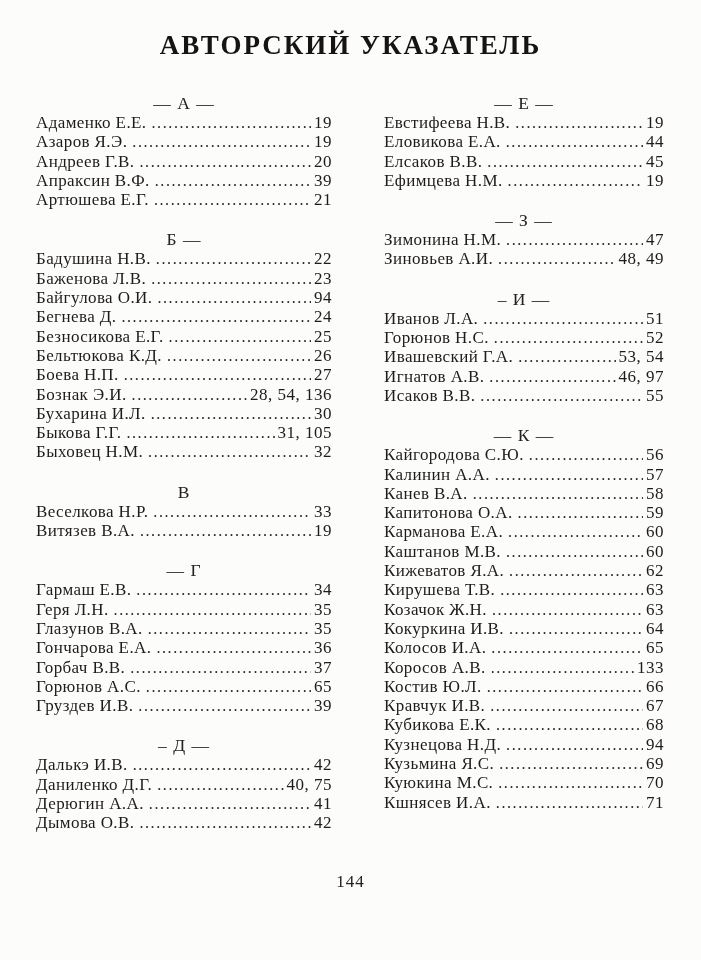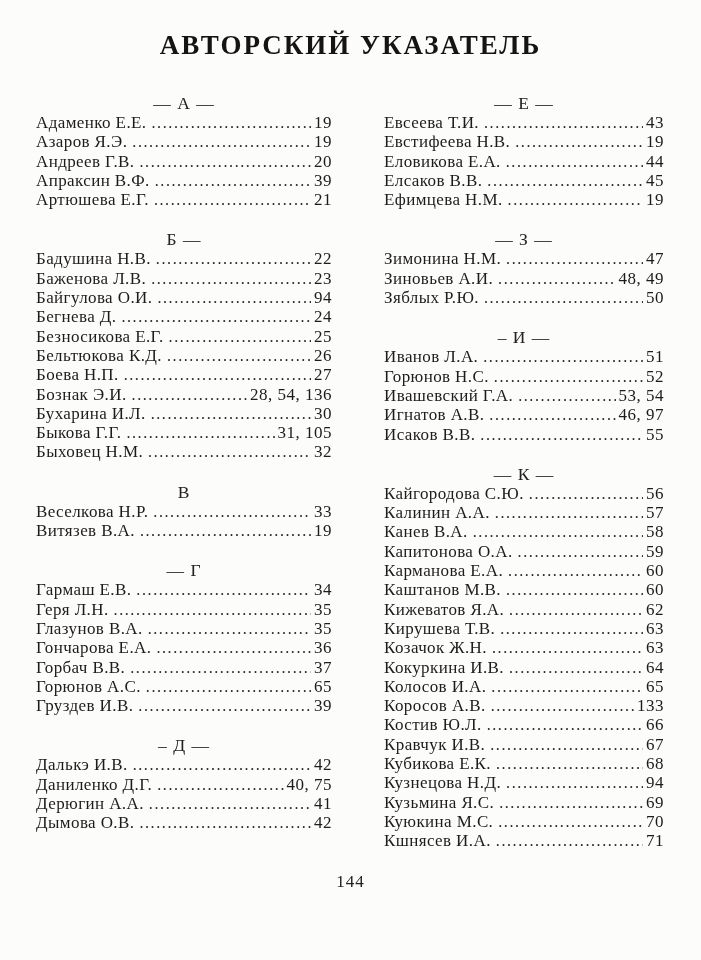--- a/index.html
+++ b/index.html
@@ -248,25 +248,20 @@
             <span class="name">Дымова О.В.</span>
             <span class="leader"></span>
             <span class="pages">42</span>
           </div>
         </div>
       </div>
     <div class="column right">
         <div class="section">
           <div class="section-header">— Е —</div>
           <div class="entry">
-            <span class="name">Евсеева Т.И.</span>
-            <span class="leader"></span>
-            <span class="pages">43</span>
-          </div>
-          <div class="entry">
             <span class="name">Евстифеева Н.В.</span>
             <span class="leader"></span>
             <span class="pages">19</span>
           </div>
           <div class="entry">
             <span class="name">Еловикова Е.А.</span>
             <span class="leader"></span>
             <span class="pages">44</span>
           </div>
           <div class="entry">
@@ -284,25 +279,20 @@
           <div class="section-header">— З —</div>
           <div class="entry">
             <span class="name">Зимонина Н.М.</span>
             <span class="leader"></span>
             <span class="pages">47</span>
           </div>
           <div class="entry">
             <span class="name">Зиновьев А.И.</span>
             <span class="leader"></span>
             <span class="pages">48, 49</span>
-          </div>
-          <div class="entry">
-            <span class="name">Зяблых Р.Ю.</span>
-            <span class="leader"></span>
-            <span class="pages">50</span>
           </div>
         </div>
         <div class="section">
           <div class="section-header">– И —</div>
           <div class="entry">
             <span class="name">Иванов Л.А.</span>
             <span class="leader"></span>
             <span class="pages">51</span>
           </div>
           <div class="entry">

